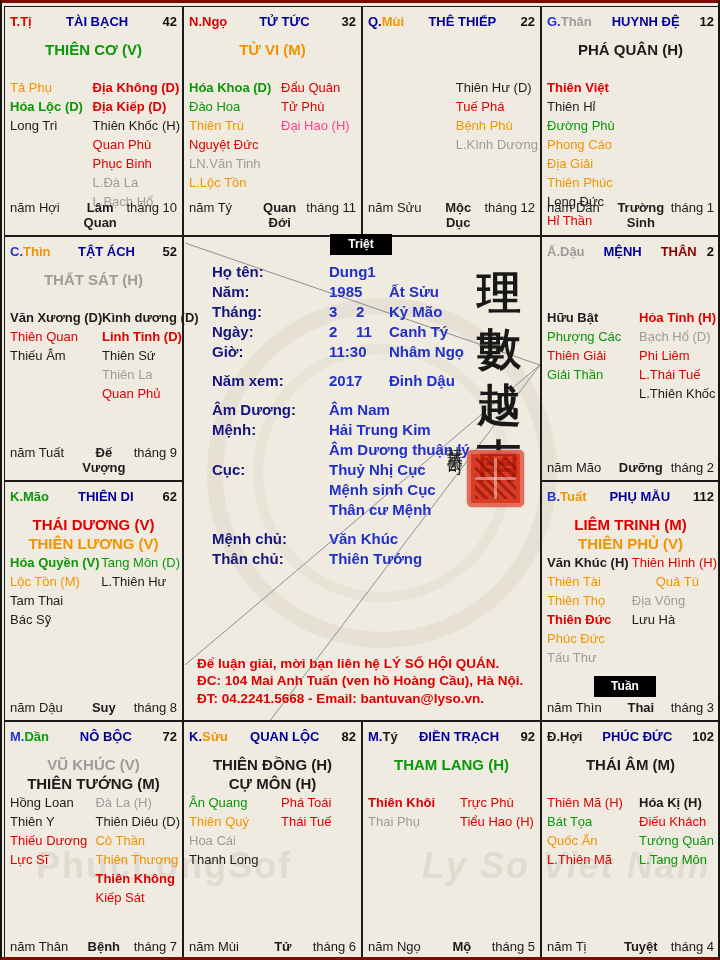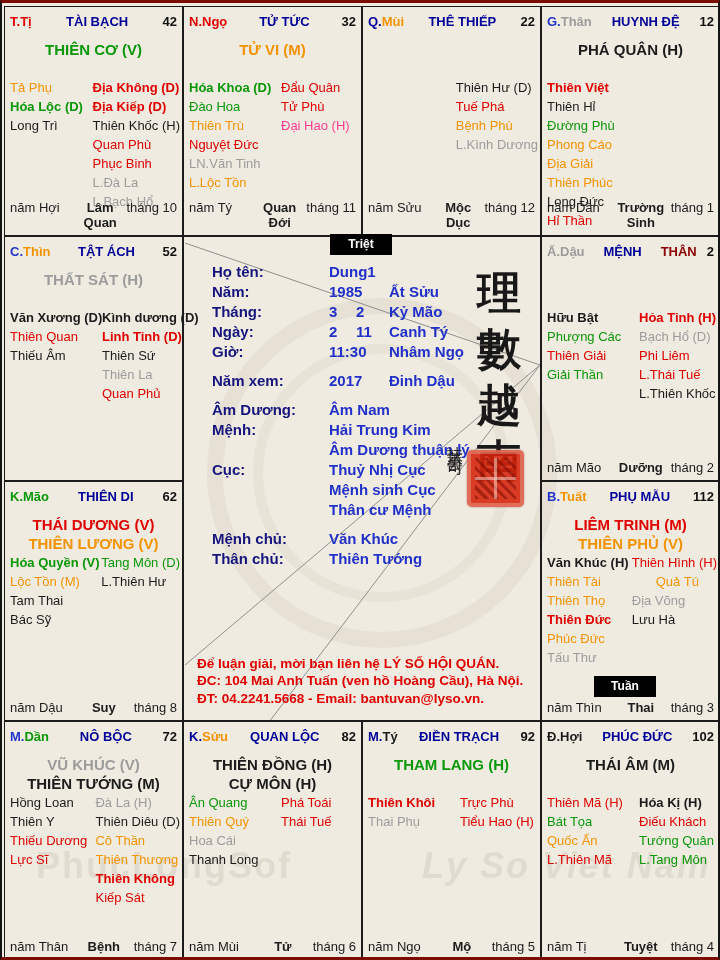--- a/index.html
+++ b/index.html
@@ -239,20 +239,25 @@
             <div class="star" style="color: rgb(28, 28, 28);">Thiếu Âm</div>
           </div>
           <div class="colR">
             <div class="star b" style="color: rgb(28, 28, 28);">Kình dương (D)</div>
             <div class="star b" style="color: rgb(224, 0, 0);">Linh Tinh (D)</div>
             <div class="star" style="color: rgb(28, 28, 28);">Thiên Sứ</div>
             <div class="star" style="color: rgb(156, 156, 156);">Thiên La</div>
             <div class="star" style="color: rgb(224, 0, 0);">Quan Phủ</div>
           </div>
         </div>
+        <div class="ft">
+          <span class="yr">năm Tuất</span>
+          <span class="st">Đế Vượng</span>
+          <span class="mo">tháng 9</span>
+        </div>
       </div>
       <div class="cell" style="grid-area: 2 / 4;">
         <div class="hd">
           <span class="sb" style="color: rgb(156, 156, 156);">Ấ. </span>
           <span class="sb" style="color: rgb(156, 156, 156);">Dậu</span>
           <span class="nm">MỆNH</span>
           <span class="n2">THÂN</span>
           <span class="num">2</span>
         </div>
         <div class="cols">

